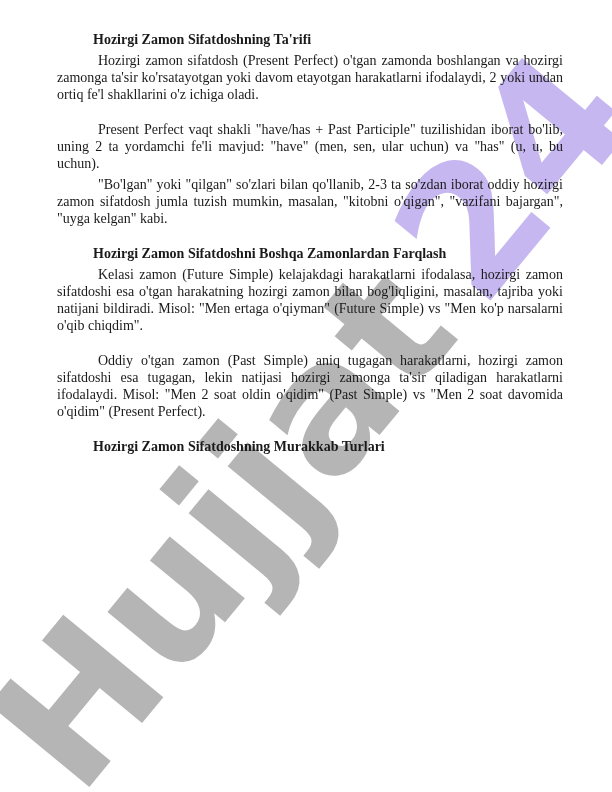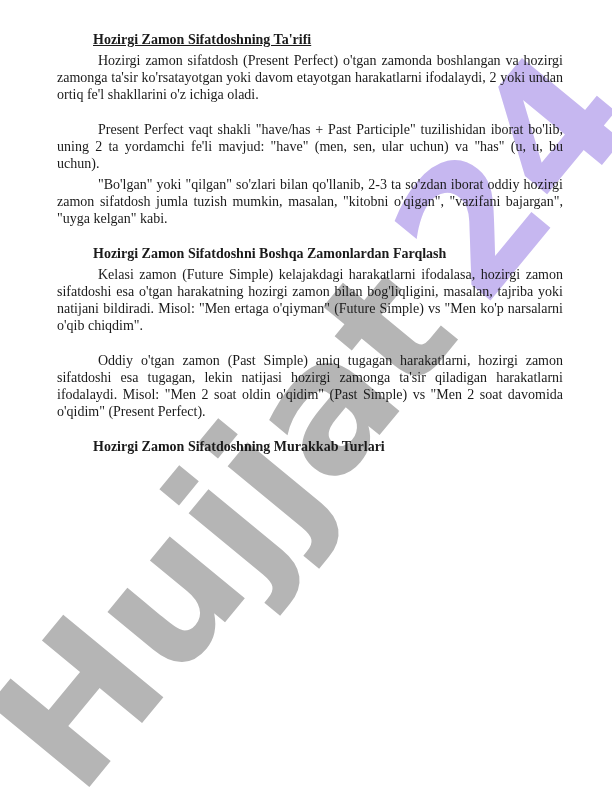--- a/index.html
+++ b/index.html
@@ -39,21 +39,21 @@
     position: relative;
     z-index: 1;
     padding: 31px 49px 0 57px;
   }
   .heading {
     font-size: 14px;
     line-height: 17px;
     font-weight: 700;
     margin: 18px 0 0 36px;
   }
-  .section:first-child .heading { margin-top: 0; text-decoration: underline; }
+  .section:first-child .heading { margin-top: 0; }
   .para {
     font-size: 14px;
     line-height: 17px;
     text-align: justify;
     text-indent: 41px;
     margin: 18px 0 0 0;
   }
   .section .para:first-of-type { margin-top: 4px; }
 </style>
 </head>

